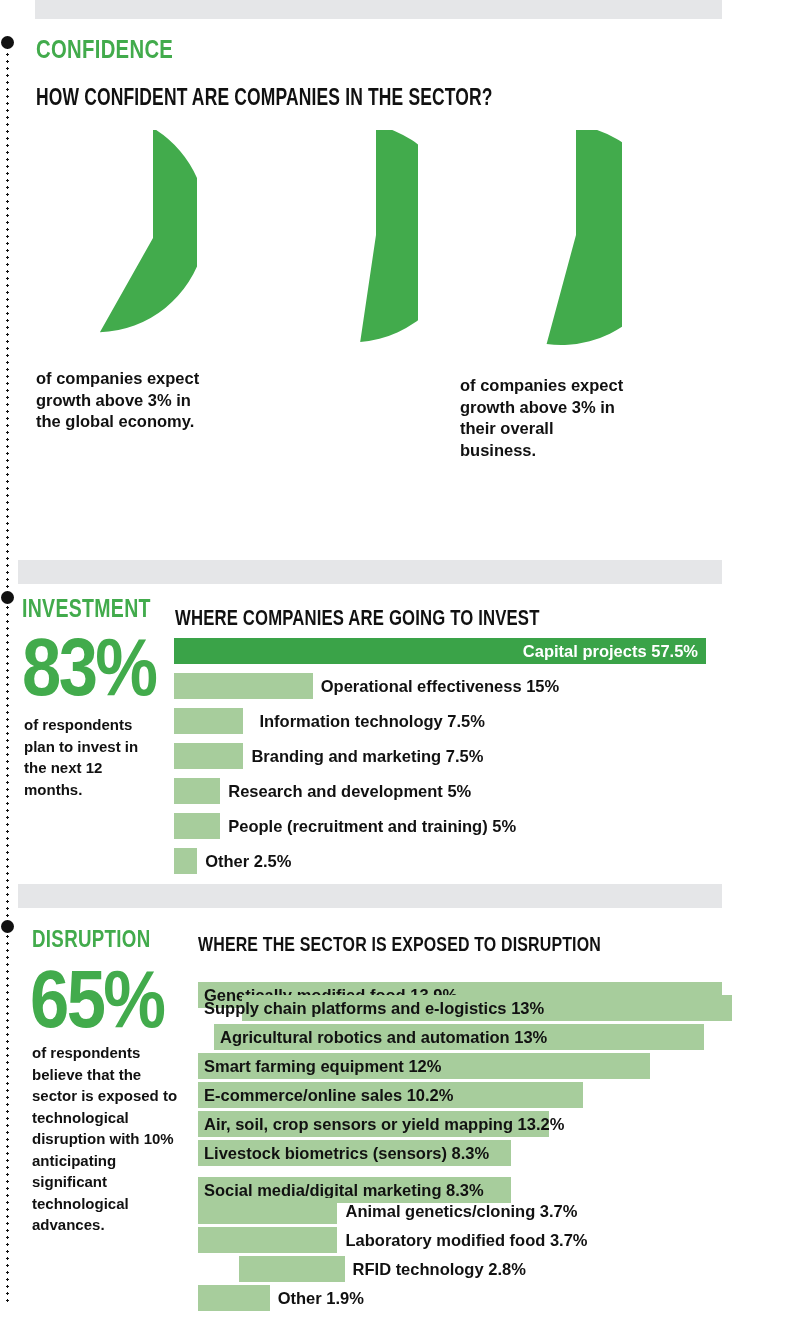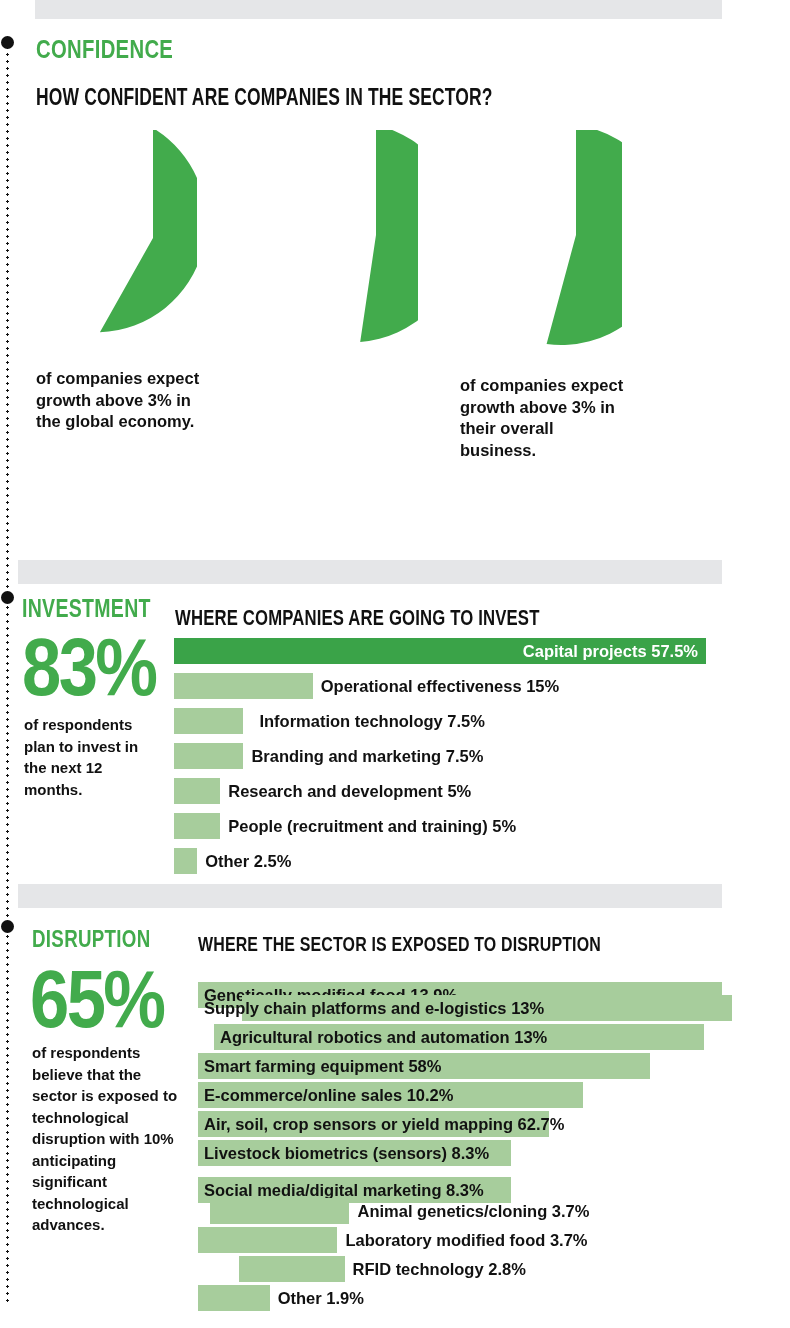--- a/index.html
+++ b/index.html
@@ -263,39 +263,39 @@
     <div class="bar-row" style="top: 29px; left: 0px; width: 524px; padding-left: 44px;">
       <div class="bar-fill" style="width: 490.072px; position: relative;"></div>
       <span class="bar-label overlay">Supply chain platforms and e-logistics 13%</span>
     </div>
     <div class="bar-row" style="top: 58px; left: 16px; width: 524px;">
       <div class="bar-fill" style="width: 490.072px; position: relative;"></div>
       <span class="bar-label overlay">Agricultural robotics and automation 13%</span>
     </div>
     <div class="bar-row" style="top: 87px; left: 0px; width: 524px;">
       <div class="bar-fill" style="width: 452.374px; position: relative;"></div>
-      <span class="bar-label overlay">Smart farming equipment 58%</span>
+      <span class="bar-label overlay">Smart farming equipment 12%</span>
     </div>
     <div class="bar-row" style="top: 116px; left: 0px; width: 524px;">
       <div class="bar-fill" style="width: 384.518px; position: relative;"></div>
       <span class="bar-label overlay">E-commerce/online sales 10.2%</span>
     </div>
     <div class="bar-row" style="top: 145px; left: 0px; width: 524px;">
       <div class="bar-fill" style="width: 350.59px; position: relative;"></div>
-      <span class="bar-label overlay">Air, soil, crop sensors or yield mapping 62.7%</span>
+      <span class="bar-label overlay">Air, soil, crop sensors or yield mapping 13.2%</span>
     </div>
     <div class="bar-row" style="top: 174px; left: 0px; width: 524px;">
       <div class="bar-fill" style="width: 312.892px; position: relative;"></div>
       <span class="bar-label overlay">Livestock biometrics (sensors) 8.3%</span>
     </div>
     <div class="bar-row" style="top: 203px; left: 0px; width: 524px; margin-top: 8px;">
       <div class="bar-fill" style="width: 312.892px; position: relative;"></div>
       <span class="bar-label overlay">Social media/digital marketing 8.3%</span>
     </div>
-    <div class="bar-row" style="top: 232px; left: 12px; width: 524px;">
+    <div class="bar-row" style="top: 232px; left: 0px; width: 524px;">
       <div class="bar-fill" style="width: 139.482px; position: relative;"></div>
       <span class="bar-label outside">Animal genetics/cloning 3.7%</span>
     </div>
     <div class="bar-row" style="top: 261px; left: 0px; width: 524px;">
       <div class="bar-fill" style="width: 139.482px; position: relative;"></div>
       <span class="bar-label outside">Laboratory modified food 3.7%</span>
     </div>
     <div class="bar-row" style="top: 290px; left: 0px; width: 524px; margin-left: 41px;">
       <div class="bar-fill" style="width: 105.554px; position: relative;"></div>
       <span class="bar-label outside">RFID technology 2.8%</span>

